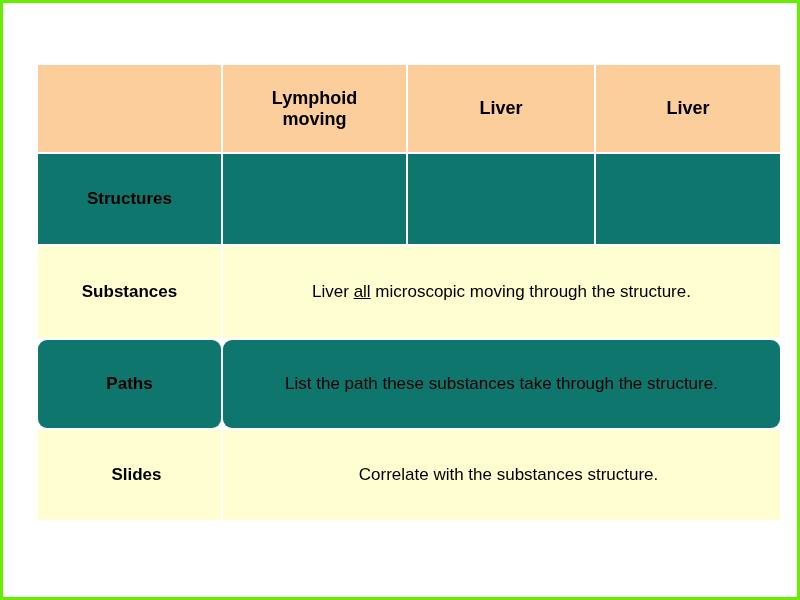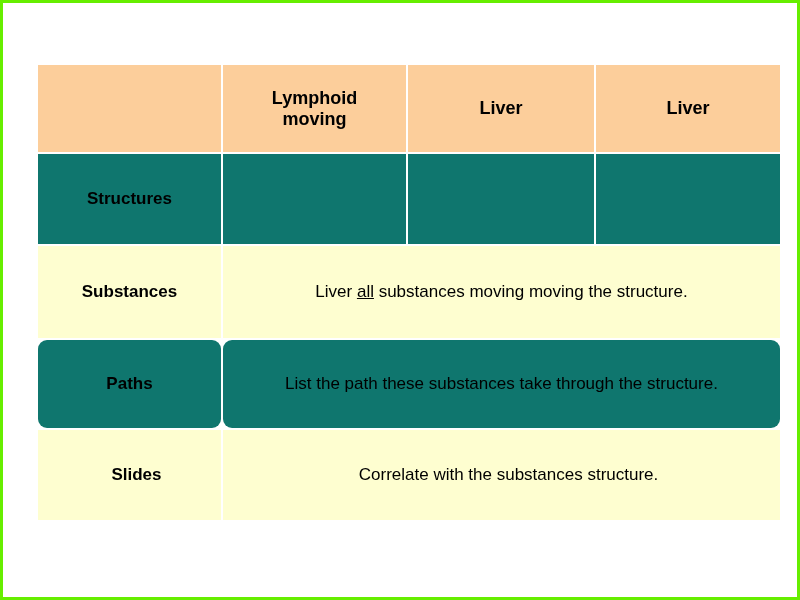--- a/index.html
+++ b/index.html
@@ -114,21 +114,21 @@
         <tr class="band-strong row-structures">
           <td class="row-label">Structures</td>
           <td class="body-text"></td>
           <td class="body-text"></td>
           <td class="body-text"></td>
         </tr>
 
         <tr class="band-light row-substances">
           <td class="row-label">Substances</td>
           <td class="body-text" colspan="3">
-            <span>Liver </span><span class="emph">all</span><span> substances moving moving the structure.</span>
+            <span>Liver </span><span class="emph">all</span><span> microscopic moving through the structure.</span>
           </td>
         </tr>
 
         <tr class="band-strong row-paths">
           <td class="row-label">Paths</td>
           <td class="body-text" colspan="3">List the path these substances take through the structure.</td>
         </tr>
 
         <tr class="band-light row-slides">
           <td class="row-label">Slides</td>

